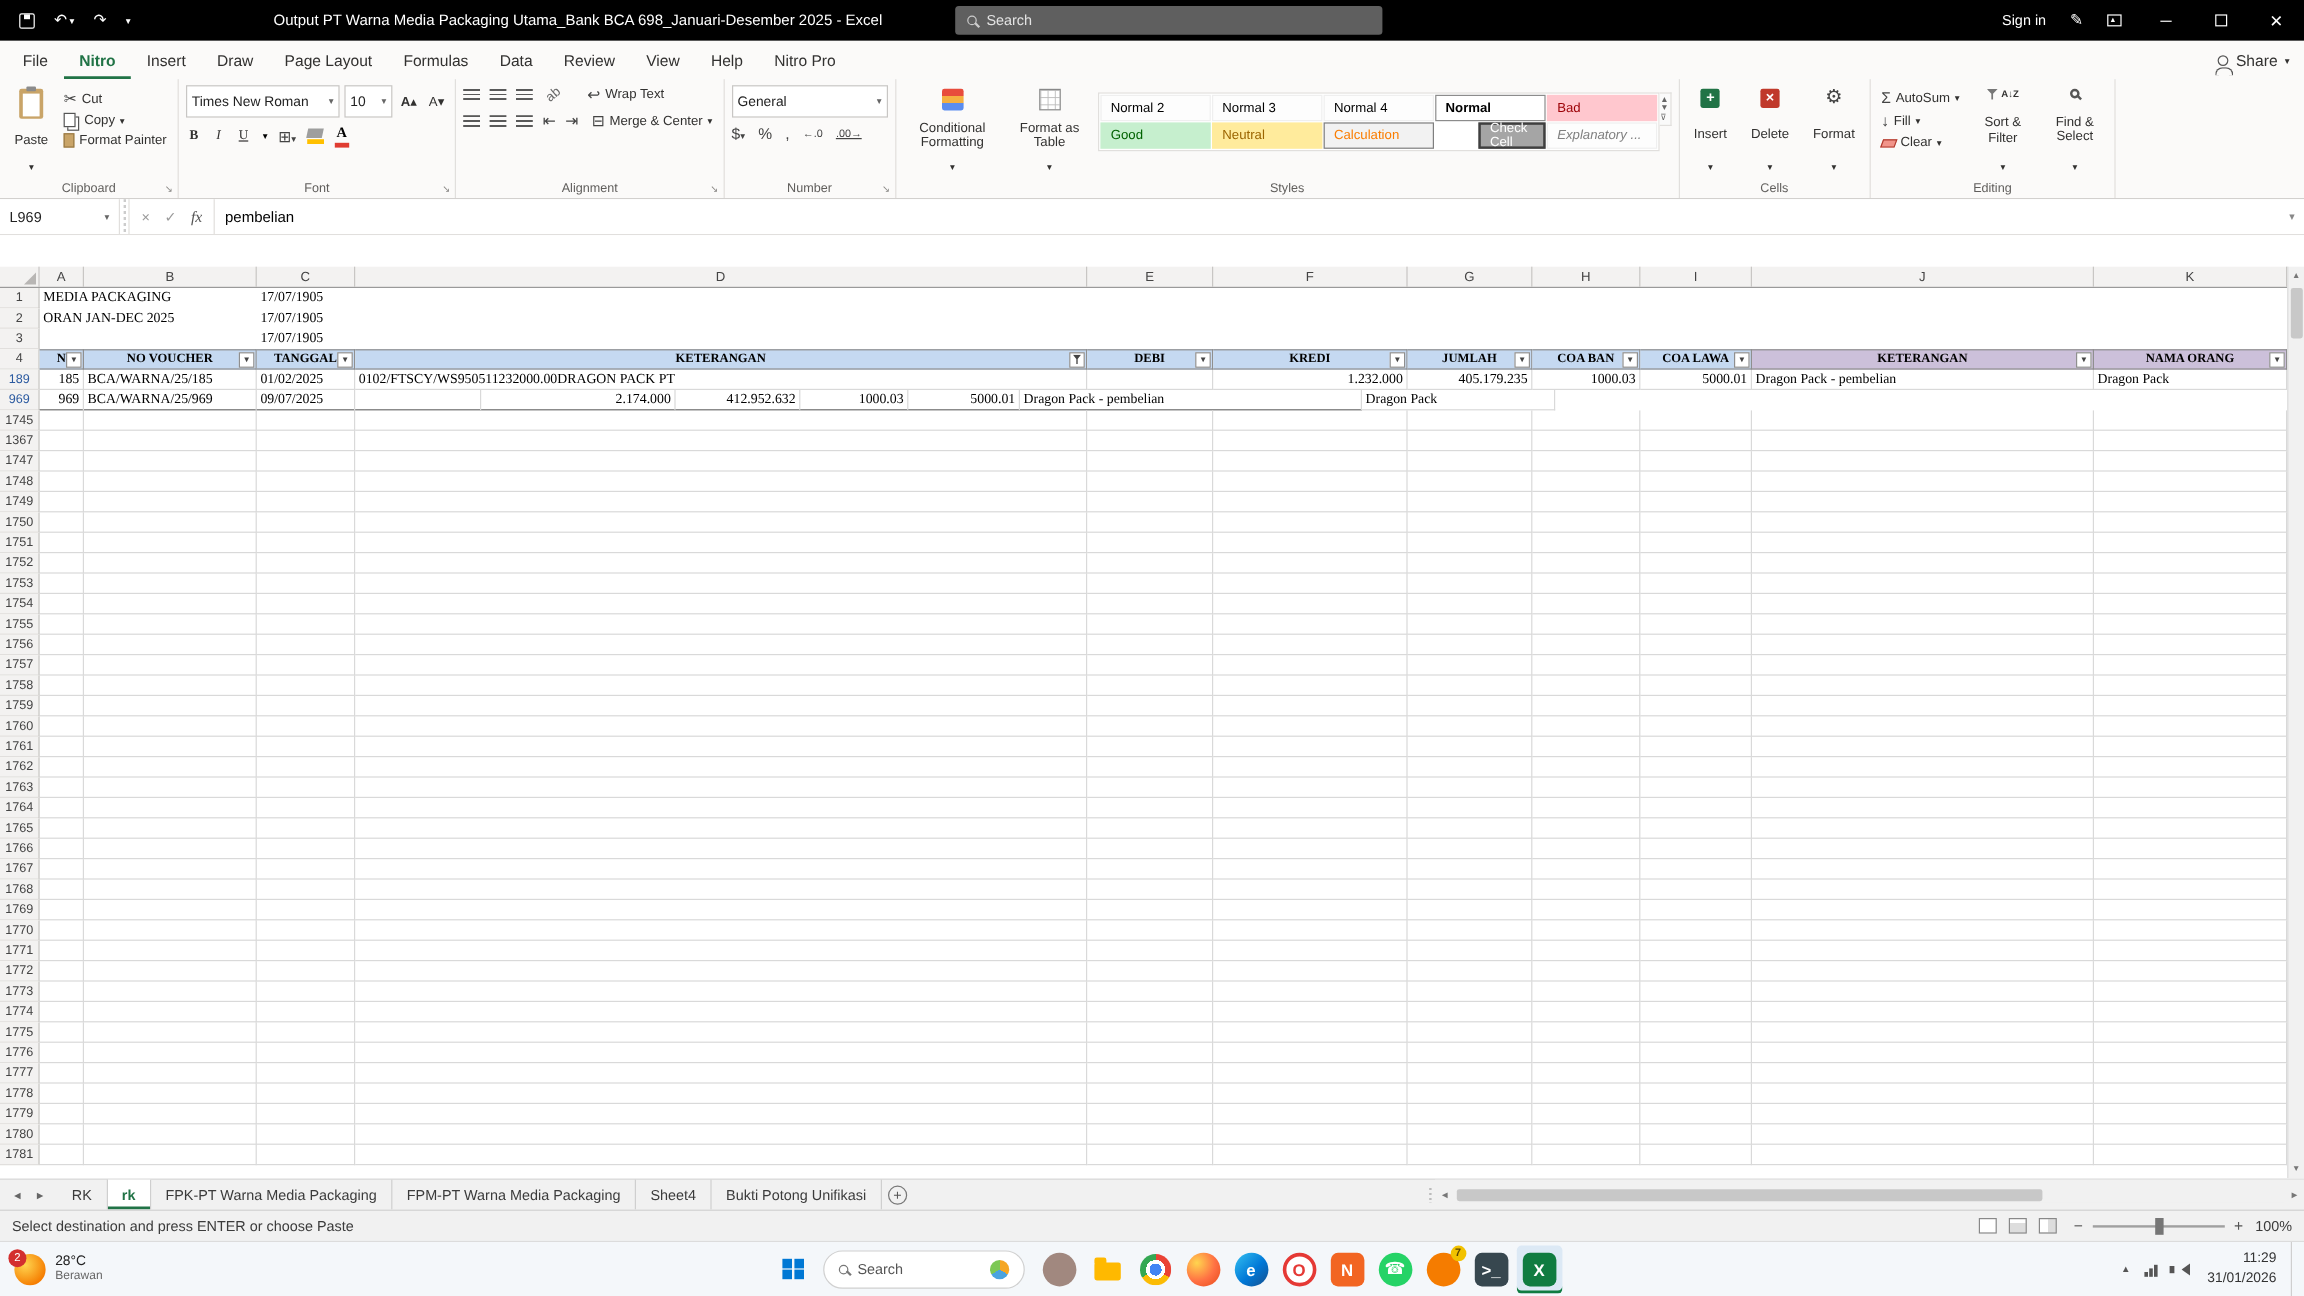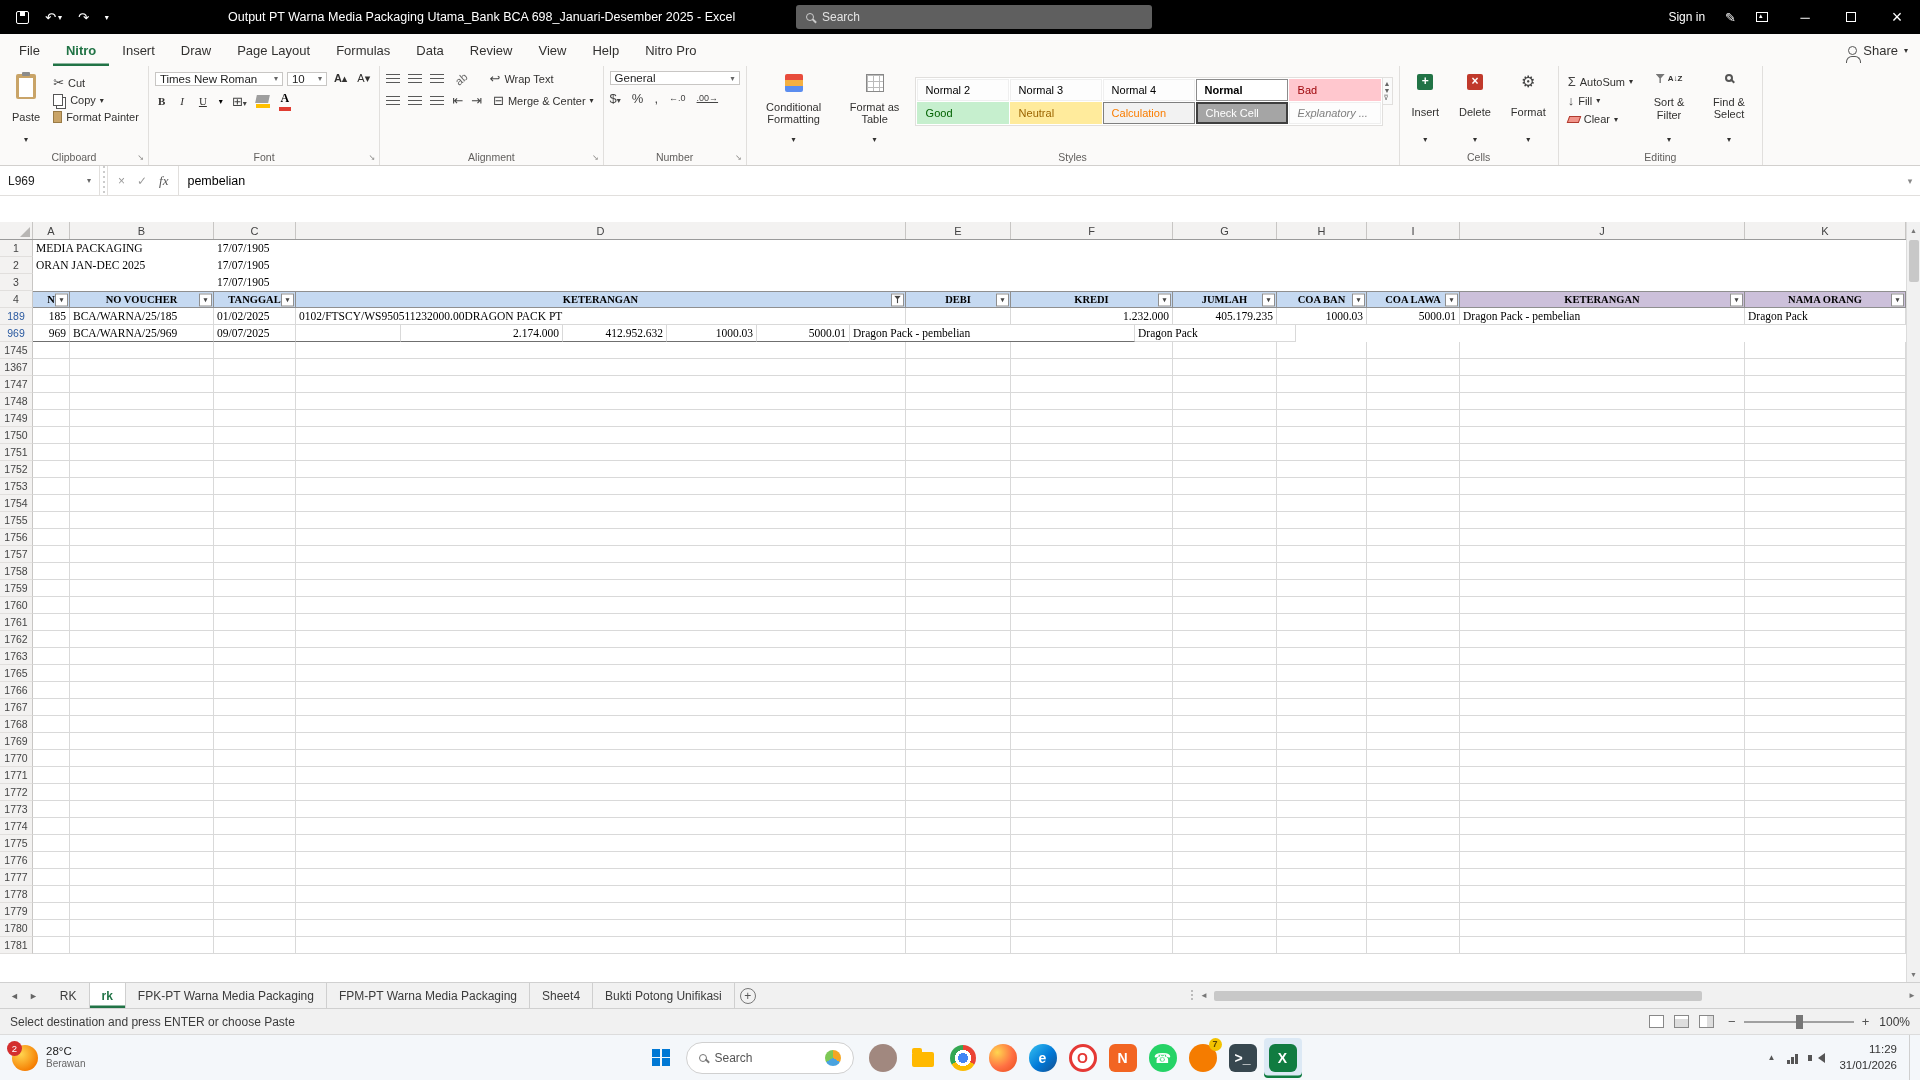--- a/index.html
+++ b/index.html
@@ -54,37 +54,37 @@
   .smallbtn { display:flex; align-items:center; gap:4px; font-size:11px; color:#323130; padding:1px 3px; }
   .gico { font-size:13px; color:#444; line-height:1; }
   .clip-ic { width:20px; height:25px; background:#c9a468; border-radius:2px; position:relative; }
   .clip-ic::before { content:''; position:absolute; inset:4px 3px 2px 3px; background:#fff; }
   .clip-ic::after { content:''; position:absolute; top:-2px; left:6px; width:8px; height:4px;
     background:#8b8b8b; border-radius:1px; }
   .copy-ic { width:10px; height:12px; border:1px solid #555; background:#fff;
     box-shadow:3px 3px 0 -1px #fff, 3px 3px 0 0 #555; margin-right:3px; }
   .fp-ic { width:9px; height:12px; background:#c9a468; border:1px solid #9a7b46; }
   .combo { background:#fff; border:1px solid #c8c6c4; font-size:11.5px; color:#222;
-    display:flex; align-items:center; justify-content:space-between; padding:1px 4px; height:14px; }
+    display:flex; align-items:center; justify-content:space-between; padding:1px 4px; height:27px; }
   .combo .arr { font-size:8px; color:#666; margin-left:4px; }
   .lines { width:14px; height:10px;
     background:repeating-linear-gradient(to bottom,#595959 0 1.5px,transparent 1.5px 4px); }
   .paint { width:13px; height:8px; background:#9e9e9e; transform:skewX(-12deg); }
   .cbar { width:14px; height:4px; background:#ffc000; margin-top:1px; }
   .rbar { width:12px; height:4px; background:#e03c31; margin-top:1px; }
   .chipwrap { display:grid; grid-template-columns:repeat(5,92px); grid-auto-rows:22px; gap:1px;
     background:#fff; border:1px solid #e1dfdd; padding:1px; }
   .chip { display:flex; align-items:center; padding-left:8px; font-size:11px; border:1px solid transparent; }
   .k-plain { background:#fdfdfd; border-color:#efefef; color:#000; }
   .k-selected { background:#fff; border:1.6px solid #8c8c8c; color:#000; font-weight:bold; }
   .k-bad { background:#ffc7ce; color:#9c0006; }
   .k-good { background:#c6efce; color:#006100; }
   .k-neutral { background:#ffeb9c; color:#9c6500; }
   .k-calculation { background:#f2f2f2; color:#fa7d00; border-color:#7f7f7f; }
-  .k-check { background:#a5a5a5; color:#fff; border:2px solid #3f3f3f; }
+  .k-check { background:#a5a5a5; color:#fff; border:2px solid #3f3f3f;margin-left:36px; }
   .k-explanatory { background:#fdfdfd; color:#7f7f7f; font-style:italic; border-color:#efefef; }
   .gscroll { display:flex; flex-direction:column; justify-content:space-between; padding:2px 1px;
     font-size:7px; color:#666; border:1px solid #e1dfdd; border-left:none; background:#fafafa; }
   .cf-ic { width:18px; height:18px; border-radius:2px;
     background:linear-gradient(#e84c3c 0 33%,#f5b041 33% 66%,#5b8def 66% 100%); }
   .tbl-ic { width:18px; height:18px; border:1px solid #888; background:#fff;
     background-image:linear-gradient(#bbb 1px,transparent 1px),linear-gradient(90deg,#bbb 1px,transparent 1px);
     background-size:6px 6px; }
   .cell-ic { width:16px; height:16px; border-radius:2px; color:#fff; font-size:12px; font-weight:bold;
     display:flex; align-items:center; justify-content:center; }
@@ -849,20 +849,34 @@
           <div class="gcell" style="width: 610px;"></div>
           <div class="gcell" style="width: 105px;"></div>
           <div class="gcell" style="width: 162px;"></div>
           <div class="gcell" style="width: 104px;"></div>
           <div class="gcell" style="width: 90px;"></div>
           <div class="gcell" style="width: 93px;"></div>
           <div class="gcell" style="width: 285px;"></div>
           <div class="gcell" style="width: 161px;"></div>
         </div>
         <div class="grow">
+          <div class="rowhdr">1764</div>
+          <div class="gcell" style="width: 37px;"></div>
+          <div class="gcell" style="width: 144px;"></div>
+          <div class="gcell" style="width: 82px;"></div>
+          <div class="gcell" style="width: 610px;"></div>
+          <div class="gcell" style="width: 105px;"></div>
+          <div class="gcell" style="width: 162px;"></div>
+          <div class="gcell" style="width: 104px;"></div>
+          <div class="gcell" style="width: 90px;"></div>
+          <div class="gcell" style="width: 93px;"></div>
+          <div class="gcell" style="width: 285px;"></div>
+          <div class="gcell" style="width: 161px;"></div>
+        </div>
+        <div class="grow">
           <div class="rowhdr">1765</div>
           <div class="gcell" style="width: 37px;"></div>
           <div class="gcell" style="width: 144px;"></div>
           <div class="gcell" style="width: 82px;"></div>
           <div class="gcell" style="width: 610px;"></div>
           <div class="gcell" style="width: 105px;"></div>
           <div class="gcell" style="width: 162px;"></div>
           <div class="gcell" style="width: 104px;"></div>
           <div class="gcell" style="width: 90px;"></div>
           <div class="gcell" style="width: 93px;"></div>

